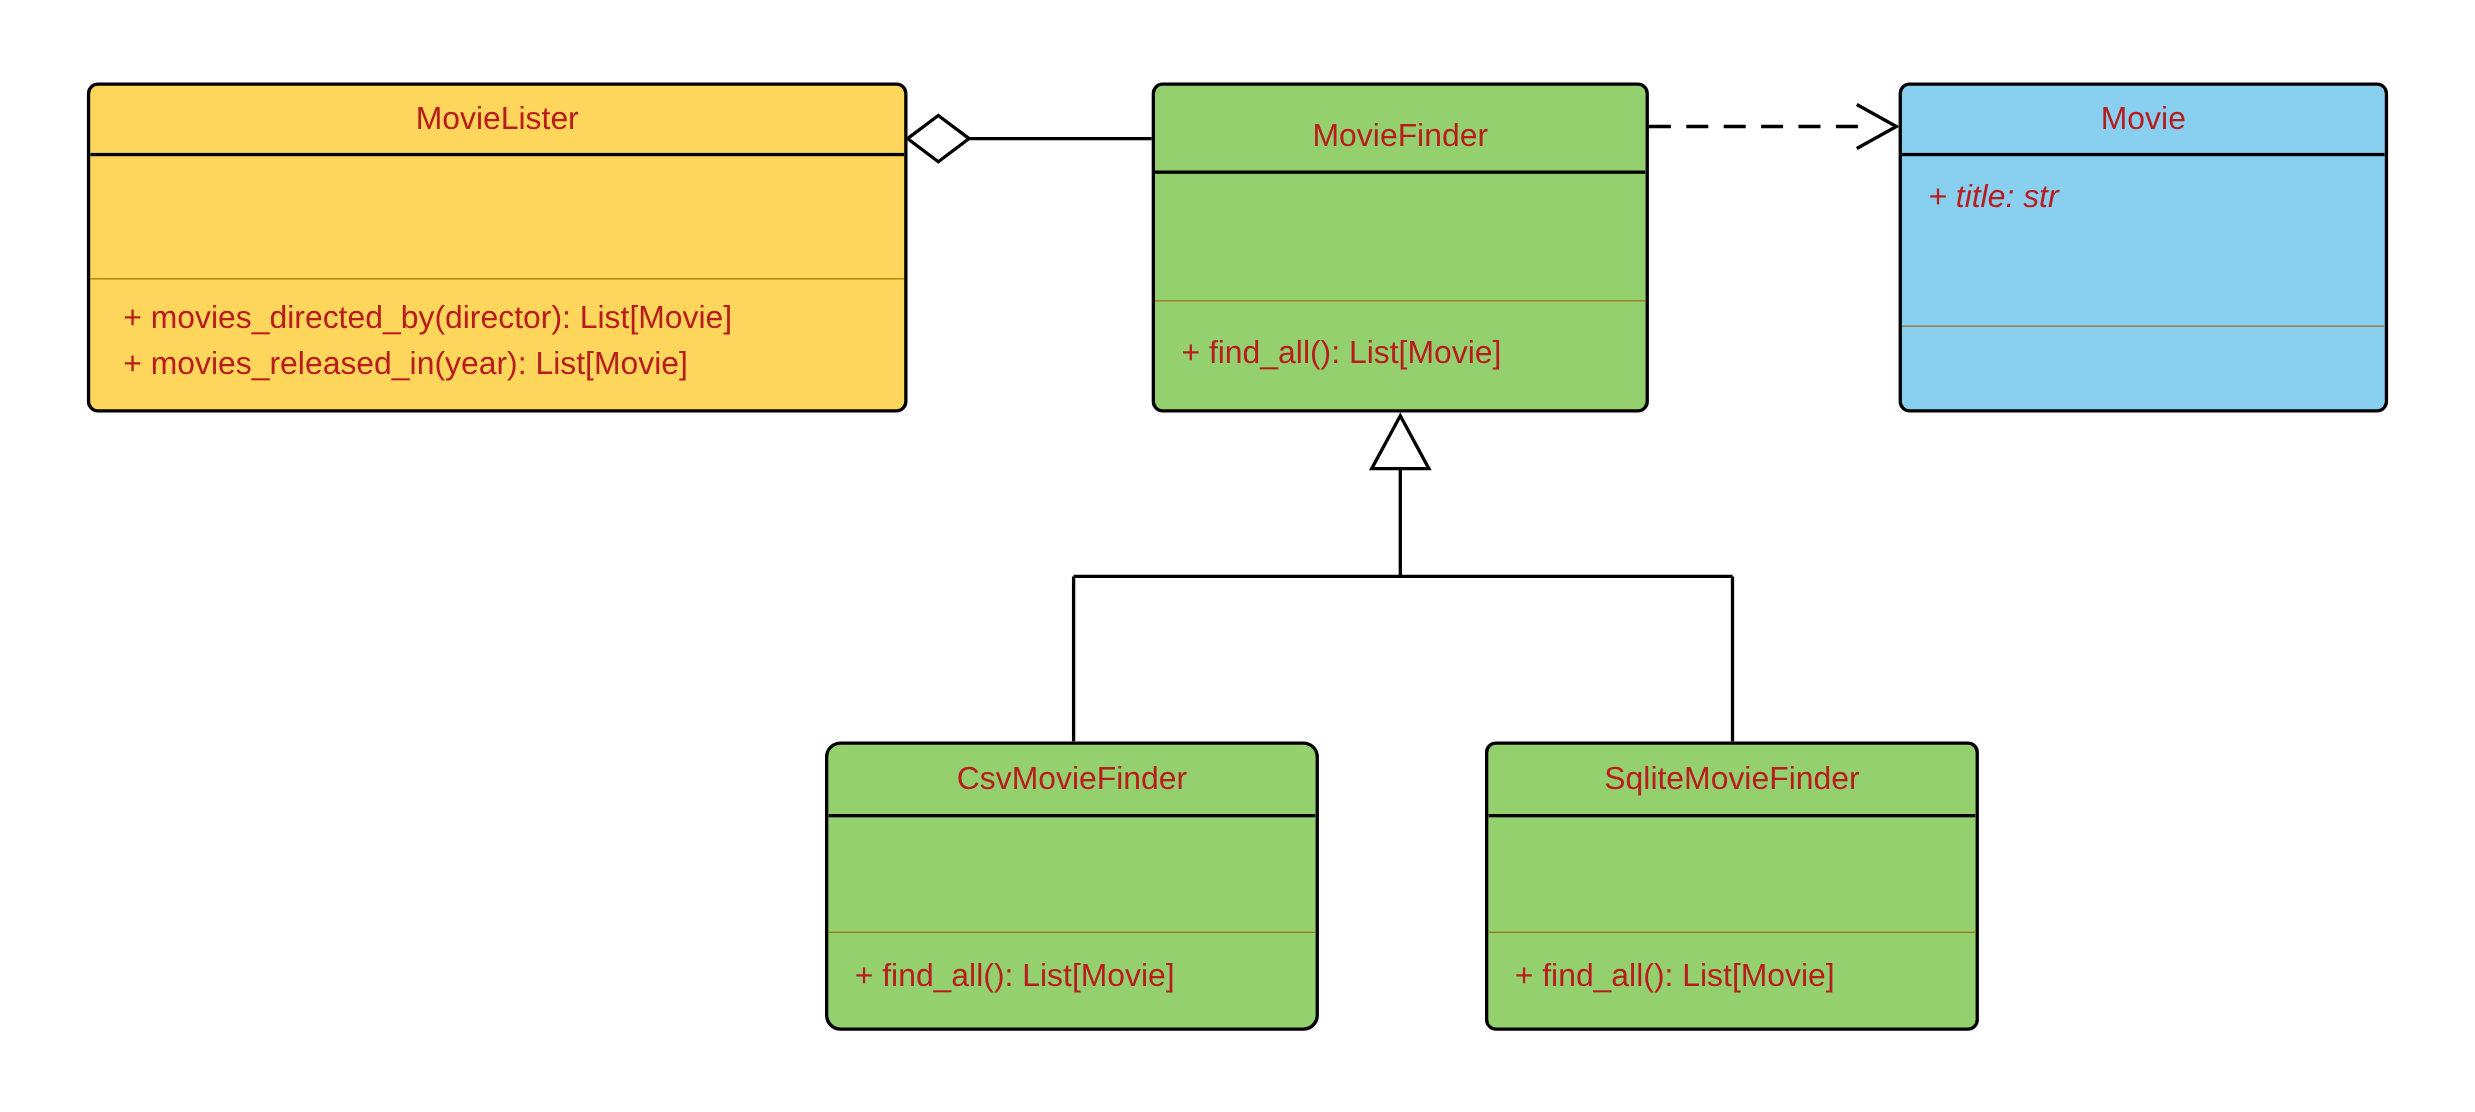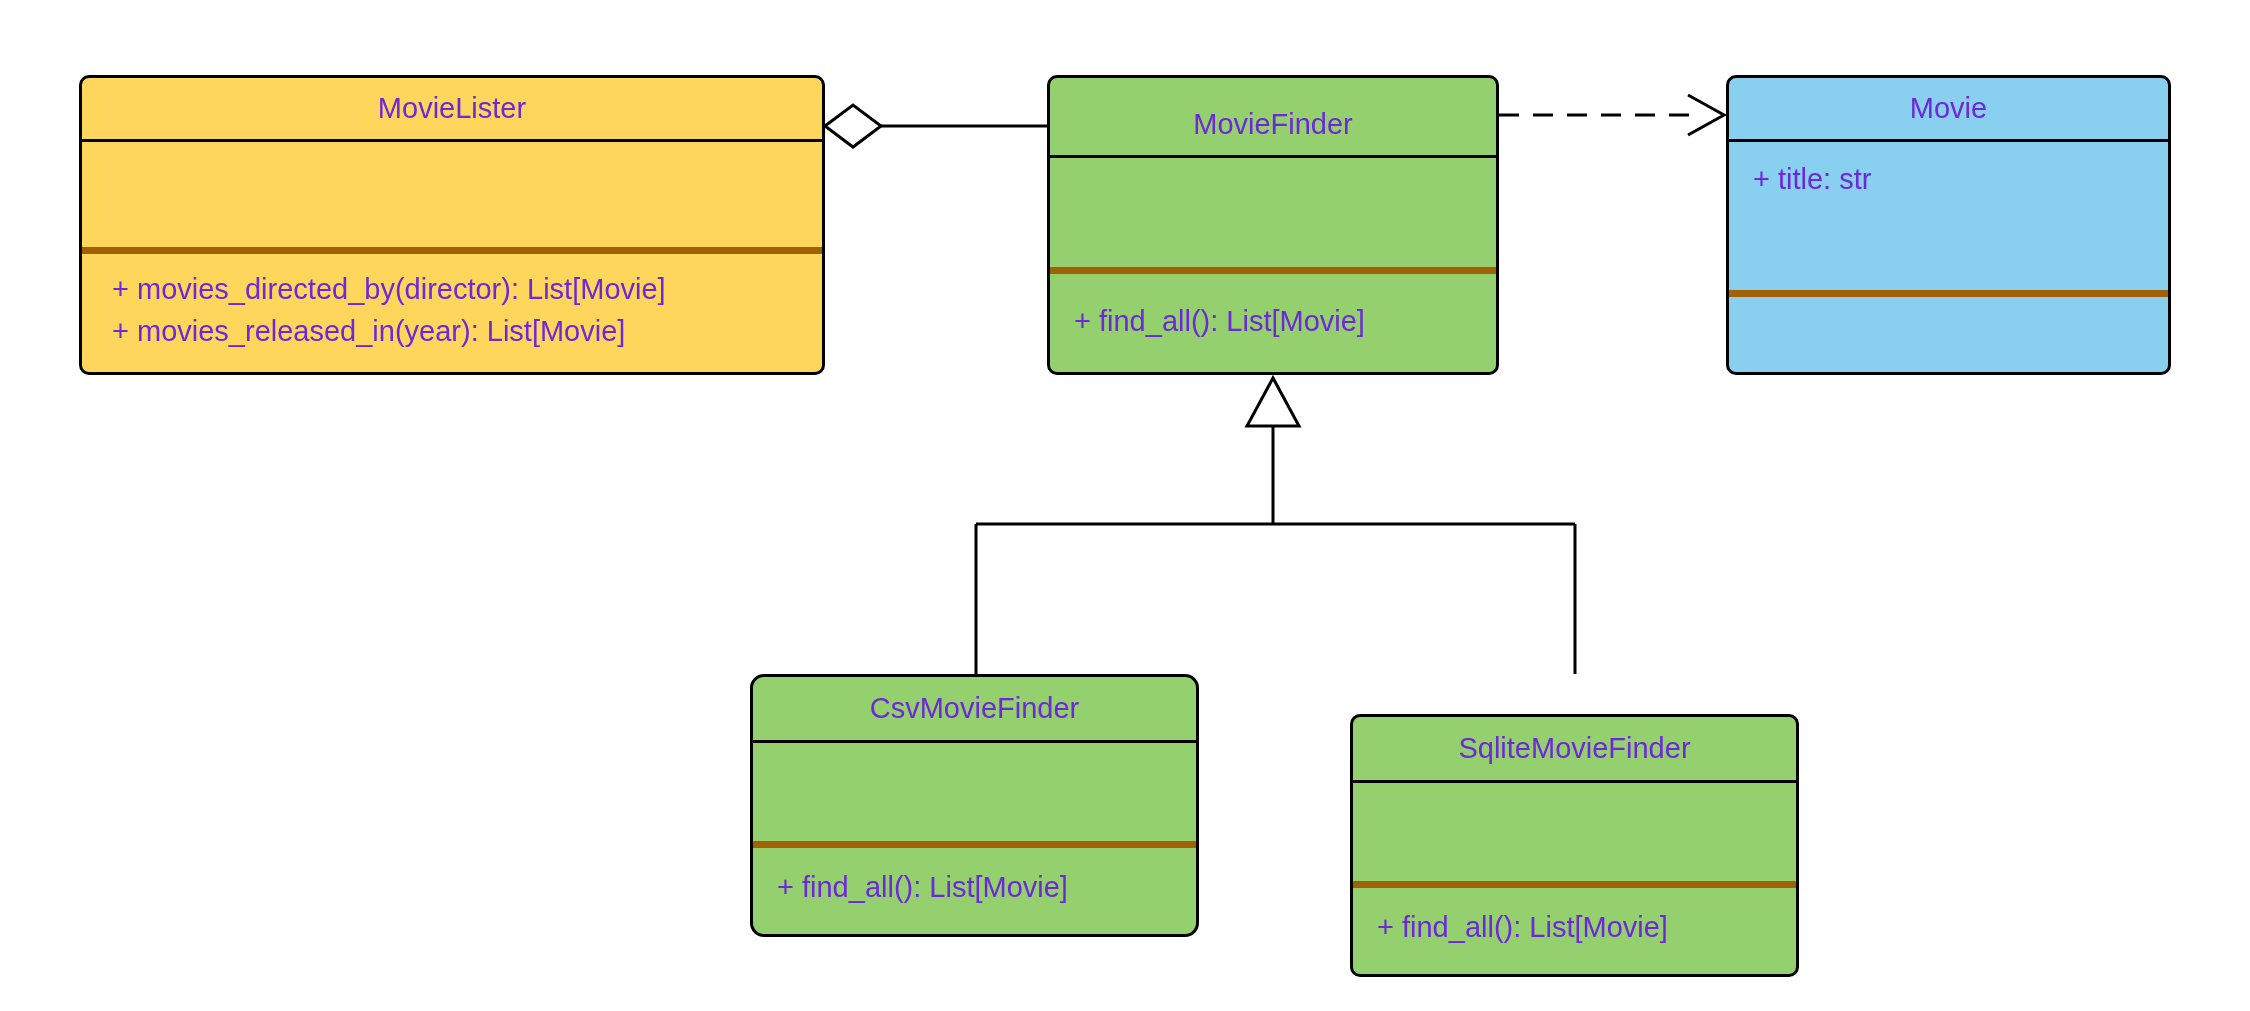--- a/index.html
+++ b/index.html
@@ -33,36 +33,36 @@
     stroke-width: 3;
     fill: #ffffff;
     stroke-linejoin: miter;
   }
 
   .uml-class {
     position: absolute;
     border: 3px solid #000000;
     border-radius: 10px;
     overflow: hidden;
-    color: #6d28d9;
+    color: #b91c1c;
   }
   .uml-title {
     display: flex;
     align-items: center;
     justify-content: center;
     font-size: 29px;
     border-bottom: 3px solid #000000;
   }
   .uml-section {
     padding: 14px 24px;
     font-size: 29px;
     line-height: 42px;
     white-space: nowrap;
   }
-  .uml-attrs { border-bottom: 7px solid #a16207; }
+  .uml-attrs { border-bottom: 1px solid #a16207; font-style: italic; }
   .uml-line { display: block; }
 </style>
 </head>
 <body>
 
 <div class="canvas" style="color: rgb(0, 0, 0);">
 
   <svg class="edges" width="2250" height="1011" viewBox="0 0 2250 1011">
 
     <g>
@@ -107,21 +107,21 @@
   </div>
 
   <div class="uml-class" style="left: 750px; top: 674px; width: 449px; height: 263px; background-color: rgb(149, 208, 111); border-radius: 14px;">
     <div class="uml-title" style="height:66px;">CsvMovieFinder</div>
     <div class="uml-section uml-attrs" style="height:105px;"></div>
     <div class="uml-section uml-methods" style="height:92px; padding-top:18px;">
       <span class="uml-line">+ find_all(): List[Movie]</span>
     </div>
   </div>
 
-  <div class="uml-class" style="left: 1350px; top: 714px; width: 449px; height: 263px; background-color: rgb(149, 208, 111);">
+  <div class="uml-class" style="left: 1350px; top: 674px; width: 449px; height: 263px; background-color: rgb(149, 208, 111);">
     <div class="uml-title" style="height:66px;">SqliteMovieFinder</div>
     <div class="uml-section uml-attrs" style="height:105px;"></div>
     <div class="uml-section uml-methods" style="height:92px; padding-top:18px;">
       <span class="uml-line">+ find_all(): List[Movie]</span>
     </div>
   </div>
 
 </div>
 
 </body></html>

